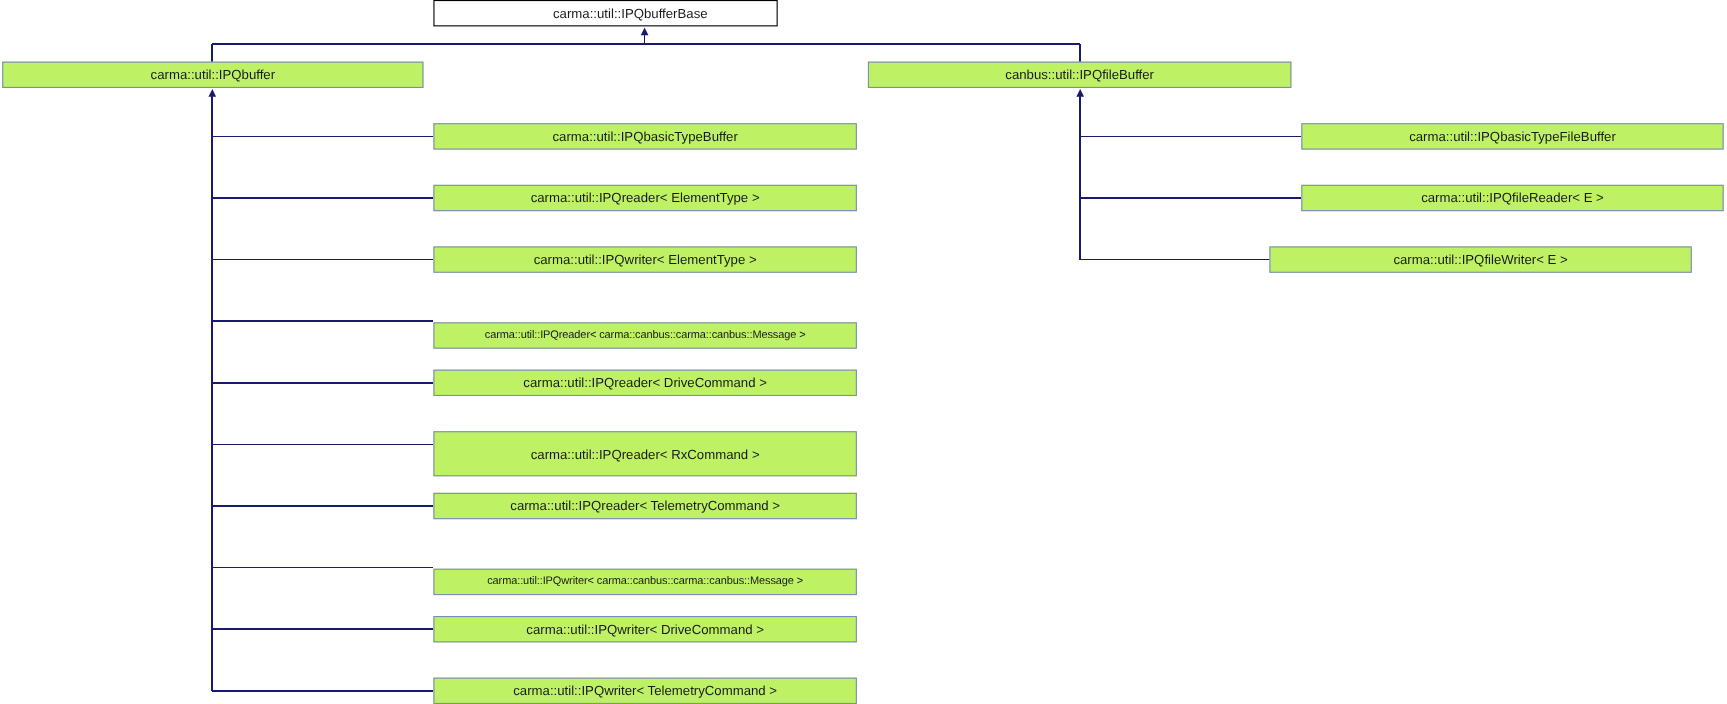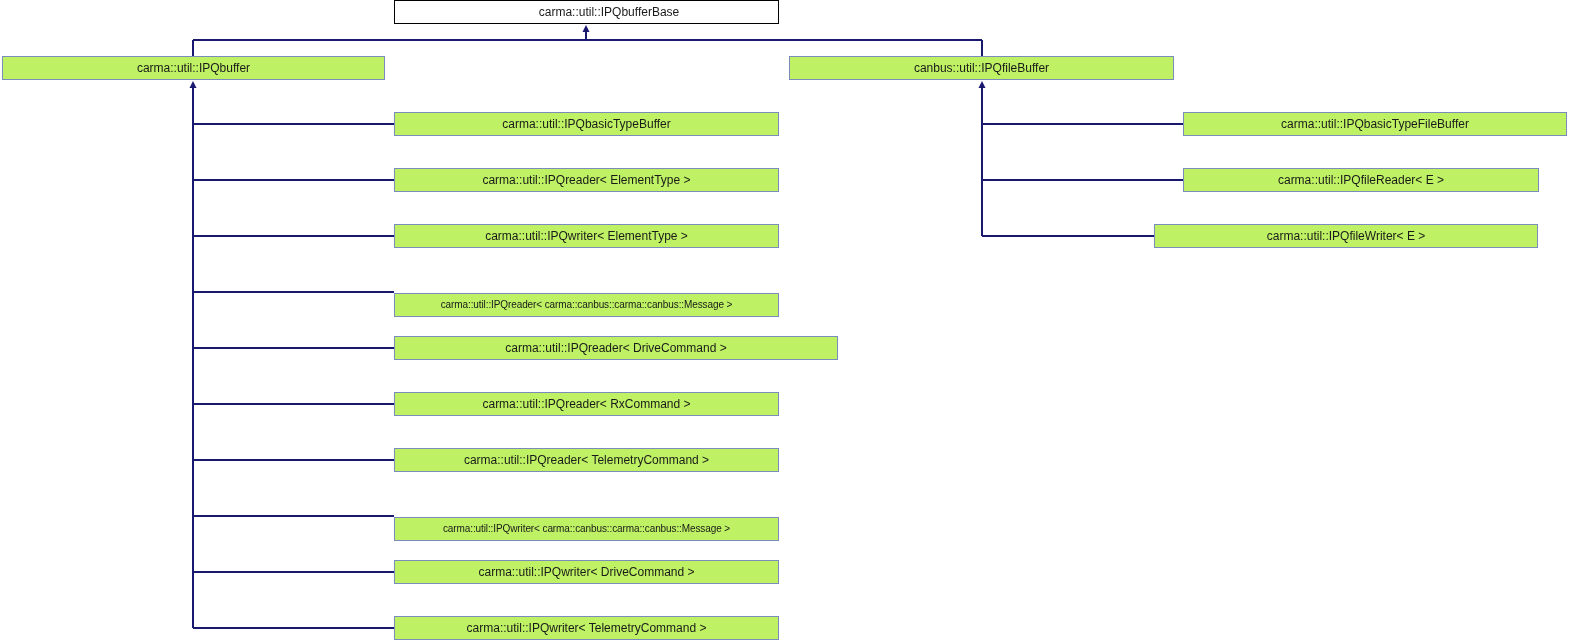--- a/index.html
+++ b/index.html
@@ -75,62 +75,62 @@
       <line x1="193" y1="516" x2="394" y2="516" stroke="#191970" stroke-width="1.6" shape-rendering="crispEdges"></line>
       <line x1="193" y1="572" x2="394" y2="572" stroke="#191970" stroke-width="1.6" shape-rendering="crispEdges"></line>
       <line x1="193" y1="628" x2="394" y2="628" stroke="#191970" stroke-width="1.6" shape-rendering="crispEdges"></line>
       <polygon points="982,81 978.5,88 985.5,88" fill="#191970"></polygon>
       <line x1="982" y1="87" x2="982" y2="236" stroke="#191970" stroke-width="1.6" shape-rendering="crispEdges"></line>
       <line x1="982" y1="124" x2="1183" y2="124" stroke="#191970" stroke-width="1.6" shape-rendering="crispEdges"></line>
       <line x1="982" y1="180" x2="1183" y2="180" stroke="#191970" stroke-width="1.6" shape-rendering="crispEdges"></line>
       <line x1="982" y1="236" x2="1183" y2="236" stroke="#191970" stroke-width="1.6" shape-rendering="crispEdges"></line>
     </svg>
   <div id="nodes">
-      <div class="node root" style="left: 394px; top: 0px; width: 385px; height: 24px; padding-left: 45px;">
+      <div class="node root" style="left: 394px; top: 0px; width: 313px; height: 24px; padding-left: 45px;">
         <span class="node-label">carma::util::IPQbufferBase</span>
       </div>
       <div class="node" style="left: 2px; top: 56px; width: 383px; height: 24px;">
         <span class="node-label">carma::util::IPQbuffer</span>
       </div>
       <div class="node" style="left: 789px; top: 56px; width: 385px; height: 24px;">
         <span class="node-label">canbus::util::IPQfileBuffer</span>
       </div>
       <div class="node" style="left: 394px; top: 112px; width: 385px; height: 24px;">
         <span class="node-label">carma::util::IPQbasicTypeBuffer</span>
       </div>
       <div class="node" style="left: 394px; top: 168px; width: 385px; height: 24px;">
         <span class="node-label">carma::util::IPQreader&lt; ElementType &gt;</span>
       </div>
       <div class="node" style="left: 394px; top: 224px; width: 385px; height: 24px;">
         <span class="node-label">carma::util::IPQwriter&lt; ElementType &gt;</span>
       </div>
       <div class="node small" style="left: 394px; top: 280px; width: 385px; height: 24px;">
         <span class="node-label">carma::util::IPQreader&lt; carma::canbus::carma::canbus::Message &gt;</span>
       </div>
-      <div class="node" style="left: 394px; top: 336px; width: 444px; height: 24px;">
+      <div class="node" style="left: 394px; top: 336px; width: 385px; height: 24px;">
         <span class="node-label">carma::util::IPQreader&lt; DriveCommand &gt;</span>
       </div>
-      <div class="node" style="left: 394px; top: 392px; width: 385px; height: 24px;">
+      <div class="node" style="left: 394px; top: 392px; width: 385px; height: 41px;">
         <span class="node-label">carma::util::IPQreader&lt; RxCommand &gt;</span>
       </div>
       <div class="node" style="left: 394px; top: 448px; width: 385px; height: 24px;">
         <span class="node-label">carma::util::IPQreader&lt; TelemetryCommand &gt;</span>
       </div>
       <div class="node small" style="left: 394px; top: 504px; width: 385px; height: 24px;">
         <span class="node-label">carma::util::IPQwriter&lt; carma::canbus::carma::canbus::Message &gt;</span>
       </div>
       <div class="node" style="left: 394px; top: 560px; width: 385px; height: 24px;">
         <span class="node-label">carma::util::IPQwriter&lt; DriveCommand &gt;</span>
       </div>
       <div class="node" style="left: 394px; top: 616px; width: 385px; height: 24px;">
         <span class="node-label">carma::util::IPQwriter&lt; TelemetryCommand &gt;</span>
       </div>
       <div class="node" style="left: 1183px; top: 112px; width: 384px; height: 24px;">
         <span class="node-label">carma::util::IPQbasicTypeFileBuffer</span>
       </div>
-      <div class="node" style="left: 1183px; top: 168px; width: 356px; height: 24px;">
+      <div class="node" style="left: 1183px; top: 168px; width: 384px; height: 24px;">
         <span class="node-label">carma::util::IPQfileReader&lt; E &gt;</span>
       </div>
       <div class="node" style="left: 1154px; top: 224px; width: 384px; height: 24px;">
         <span class="node-label">carma::util::IPQfileWriter&lt; E &gt;</span>
       </div>
     </div>
 </div>
 
 </body></html>

